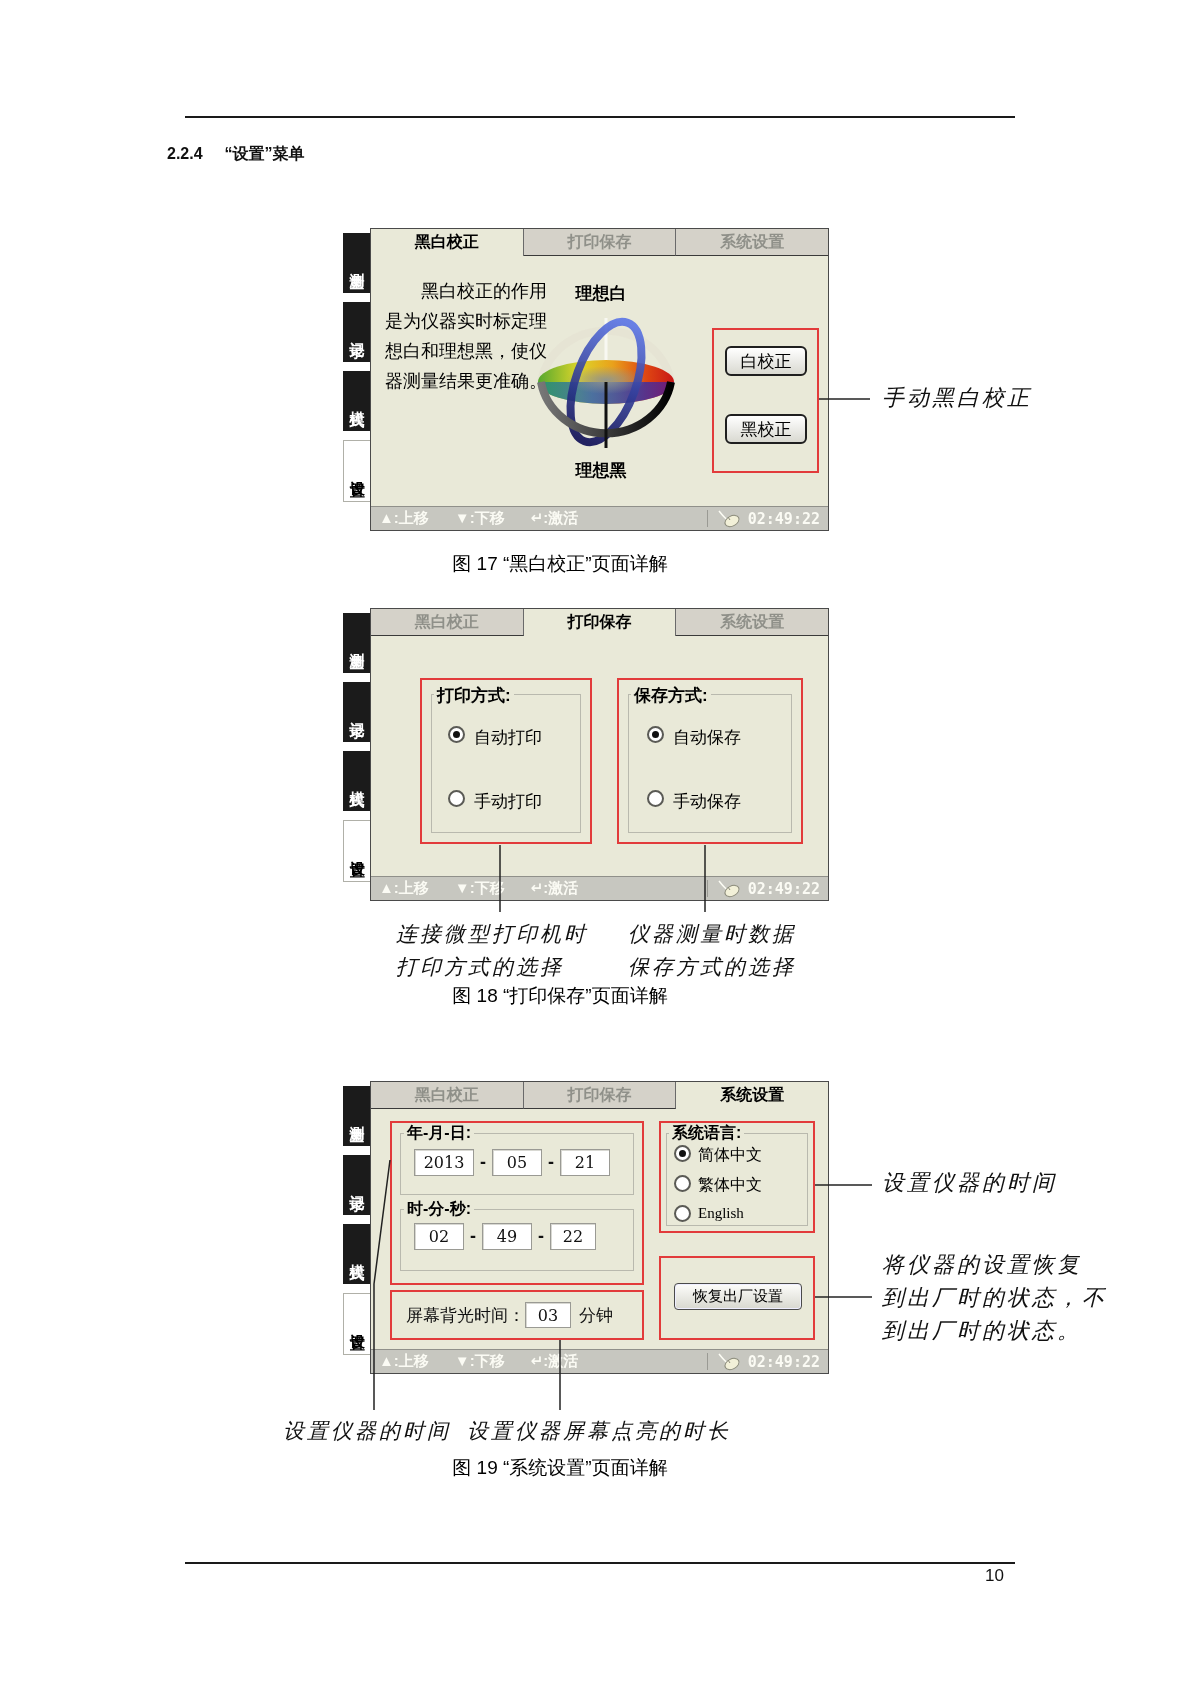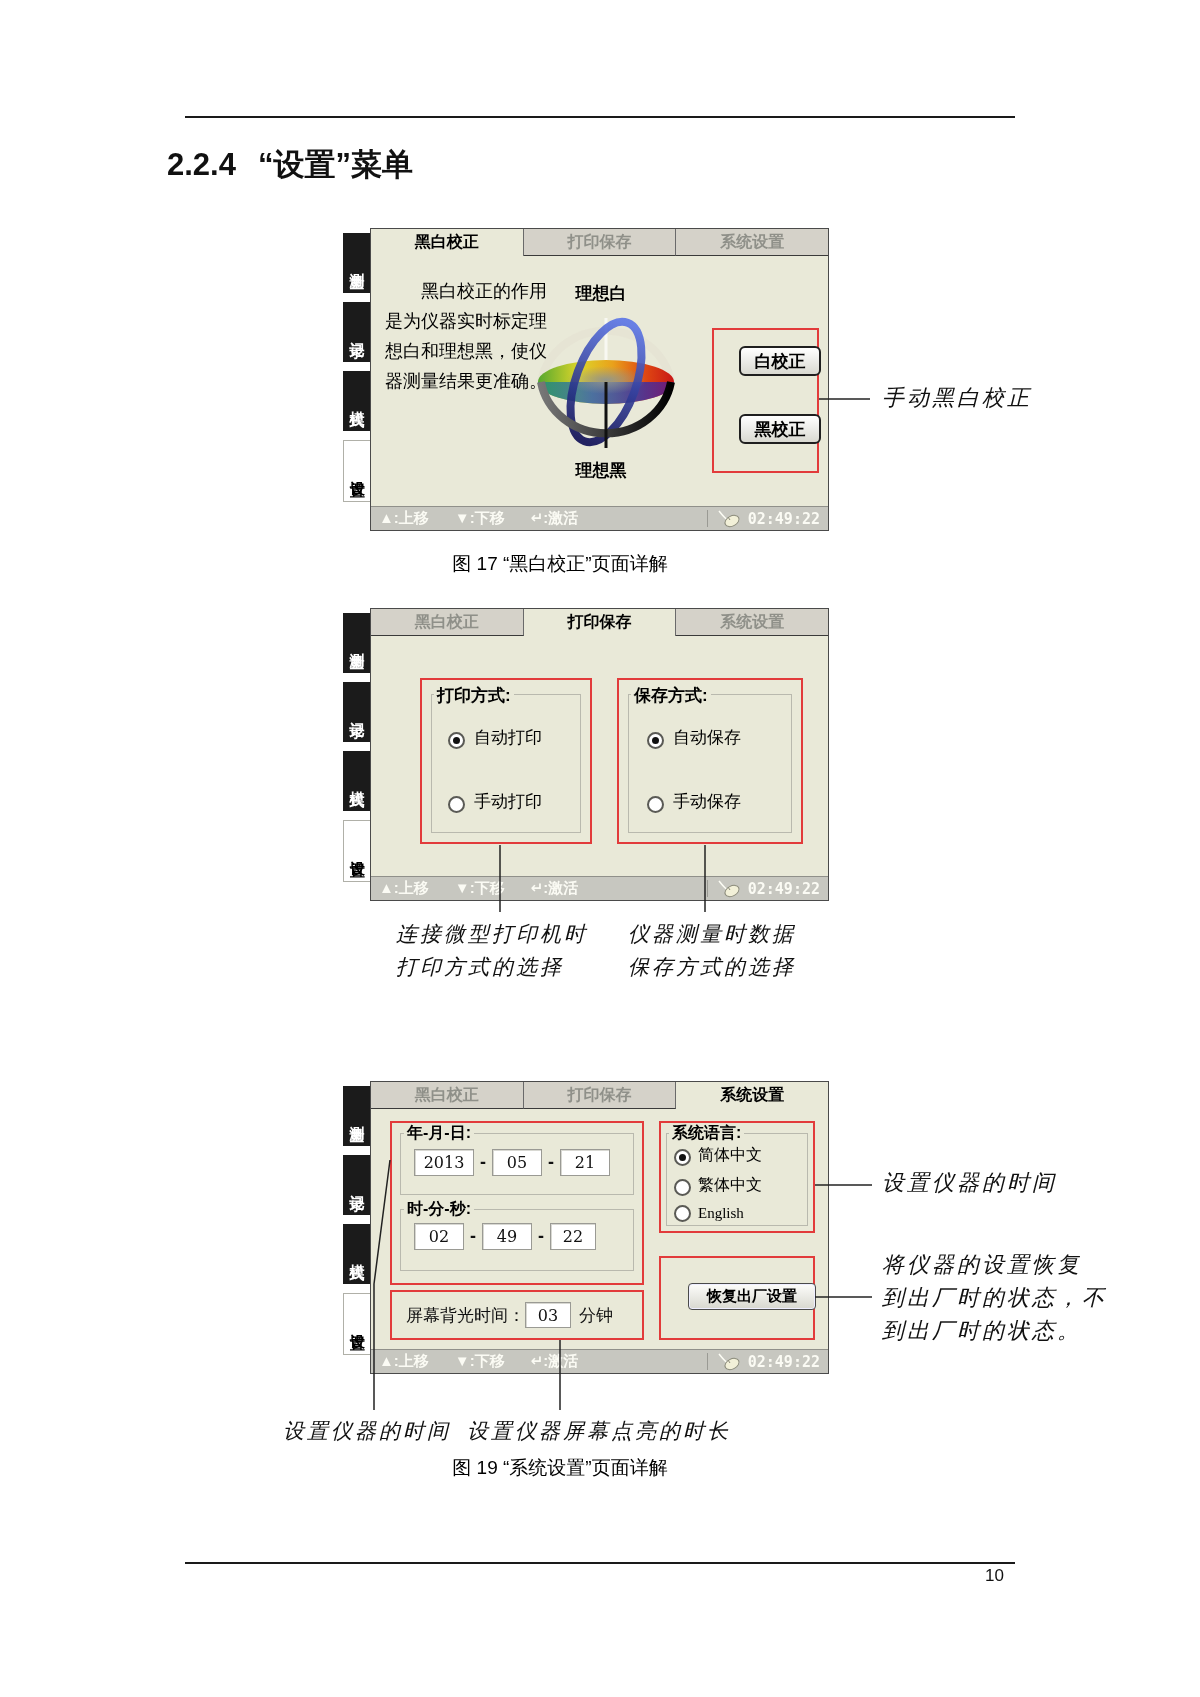--- a/index.html
+++ b/index.html
@@ -2,21 +2,21 @@
 <html><head>
 <meta charset="utf-8">
 <style>
   html,body{margin:0;padding:0;background:#ffffff;}
   .page{position:relative;width:1200px;height:1697px;background:#fff;overflow:hidden;
         font-family:"Liberation Sans","DejaVu Sans",sans-serif;color:#111;}
   
   .doc-header{position:absolute;left:0;top:78px;width:1200px;text-align:center;
               font-size:21px;color:#222;letter-spacing:1px;}
   .header-rule{position:absolute;left:185px;top:116px;width:830px;border-top:2px solid #1a1a1a;}
-  .section-heading{position:absolute;left:167px;top:144px;font-size:31px;font-weight:600;color:#111;}
+  .section-heading{position:absolute;left:167px;top:144px;font-size:16px;font-weight:600;color:#111;}
   .section-heading .num{margin-right:22px;}
   .caption{position:absolute;left:260px;width:600px;text-align:center;font-size:19px;color:#000;}
   .footer-rule{position:absolute;left:185px;top:1562px;width:830px;border-top:2px solid #1a1a1a;}
   .doc-footer{position:absolute;left:0;top:1572px;width:1200px;text-align:center;
               font-size:21px;font-weight:bold;color:#111;}
   .page-num{position:absolute;left:985px;top:1566px;font-size:17px;color:#111;}
   
   .kai{position:absolute;font-family:"Liberation Serif","DejaVu Serif",serif;font-style:italic;
        font-size:22px;color:#111;letter-spacing:3px;white-space:nowrap;}
   .kai .ln{display:block;line-height:33px;}
@@ -37,26 +37,26 @@
   .status{flex:0 0 24px;background:#c7c7c0;border-top:1px solid #90908a;display:flex;align-items:center;
           color:#fbfbf4;font-weight:bold;font-size:15px;padding:0 8px;box-sizing:border-box;}
   .status .keys{display:flex;gap:26px;flex:1;}
   .status .vsep{width:1px;height:17px;background:#9a9a94;margin-right:8px;}
   .status .time{font-family:"DejaVu Sans Mono",monospace;font-size:15px;margin-left:6px;}
   
   .redbox{position:absolute;border:2px solid #e23b3b;box-sizing:border-box;}
   .glegend{position:absolute;font-weight:bold;font-size:16px;color:#000;background:#e9e9d8;
            padding:0 3px;white-space:nowrap;z-index:2;}
   .gborder{position:absolute;border:1px solid #b9b9ae;}
-  .btn{display:flex;align-items:center;justify-content:center;font-weight:bold;color:#000;
+  .btn{display:flex;align-items:center;justify-content:center;font-weight:normal;color:#000;
        background:linear-gradient(#ffffff,#d9d9d1);border:2px solid #1f1f1f;border-radius:6px;
-       box-sizing:border-box;margin-left:14px;}
+       box-sizing:border-box;}
   .btn.xp{border:1px solid #4a4a4a;border-radius:4px;background:linear-gradient(#fdfdfb,#d8d8cf);
           box-shadow:inset 0 0 0 1px #eef;}
-  .radio-row{position:absolute;display:flex;align-items:flex-end;gap:9px;font-size:17px;color:#000;}
+  .radio-row{position:absolute;display:flex;align-items:flex-start;gap:9px;font-size:17px;color:#000;}
   .radio{width:17px;height:17px;border-radius:50%;background:#fff;border:2px solid #5a5a55;
          box-sizing:border-box;position:relative;flex:0 0 17px;}
   .radio.sel::after{content:'';position:absolute;left:3px;top:3px;width:7px;height:7px;
                     border-radius:50%;background:#111;}
   .ibox{background:#fff;border:1px solid #9a9a94;box-shadow:inset 1px 1px 0 #d8d8d2;
         display:flex;align-items:center;justify-content:center;
         font-family:"DejaVu Serif",serif;font-size:16px;color:#111;box-sizing:border-box;}
   .dash{font-weight:bold;margin:0 6px;}
   .para{position:absolute;text-indent:2em;line-height:30px;font-size:18px;color:#000;}
   .sphere-label{position:absolute;width:130px;text-align:center;font-size:17px;font-weight:bold;color:#000;}
@@ -208,20 +208,21 @@
   </div>
 
   <div class="kai" style="left:396px;top:918px;font-size:21px;">
     <span class="ln">连接微型打印机时</span>
     <span class="ln">打印方式的选择</span>
   </div>
   <div class="kai" style="left:628px;top:918px;font-size:21px;">
     <span class="ln">仪器测量时数据</span>
     <span class="ln">保存方式的选择</span>
   </div>
+  <div class="caption" style="top:983px;">图 18  “打印保存”页面详解</div>
 
   <div class="shot" style="top:1081px;height:293px;">
     <div class="side">
       <div class="side-item">测量</div>
       <div class="side-item">记录</div>
       <div class="side-item">模式</div>
       <div class="side-item active">设置</div>
     </div>
     <div class="main">
       <div class="tabs">

